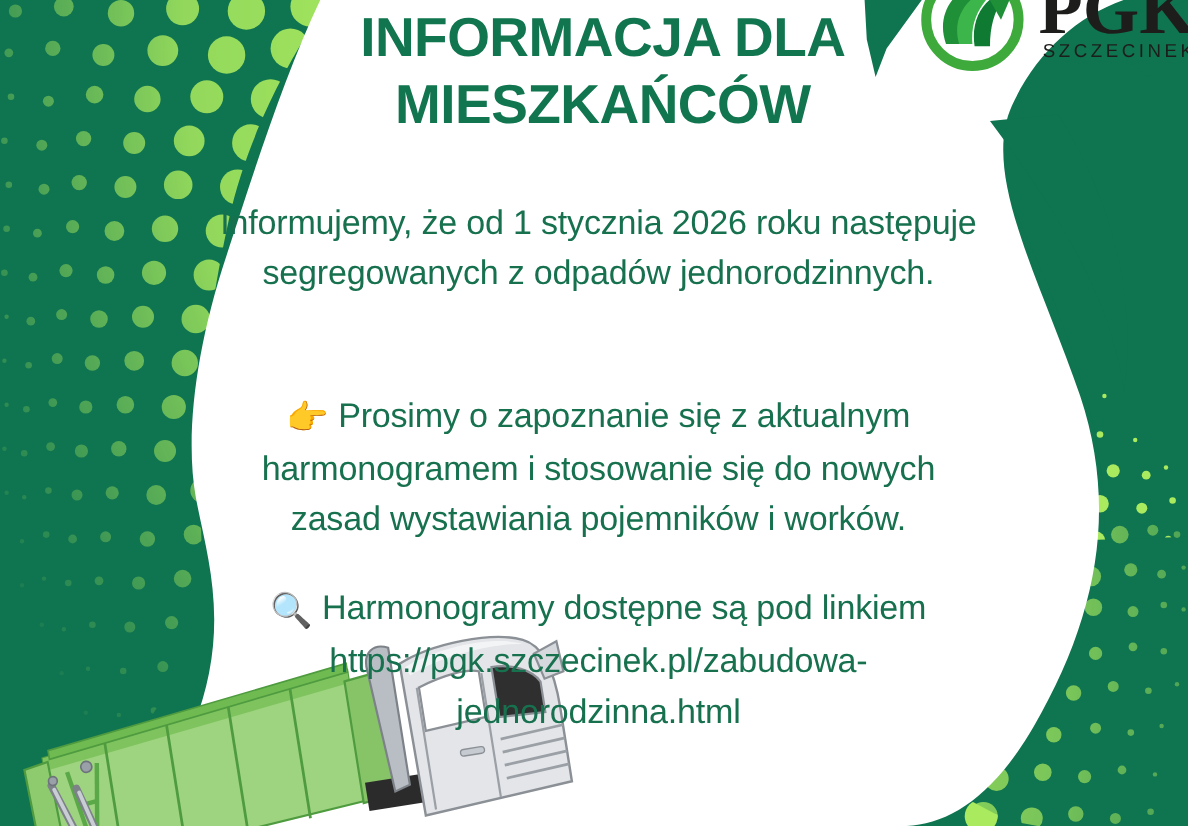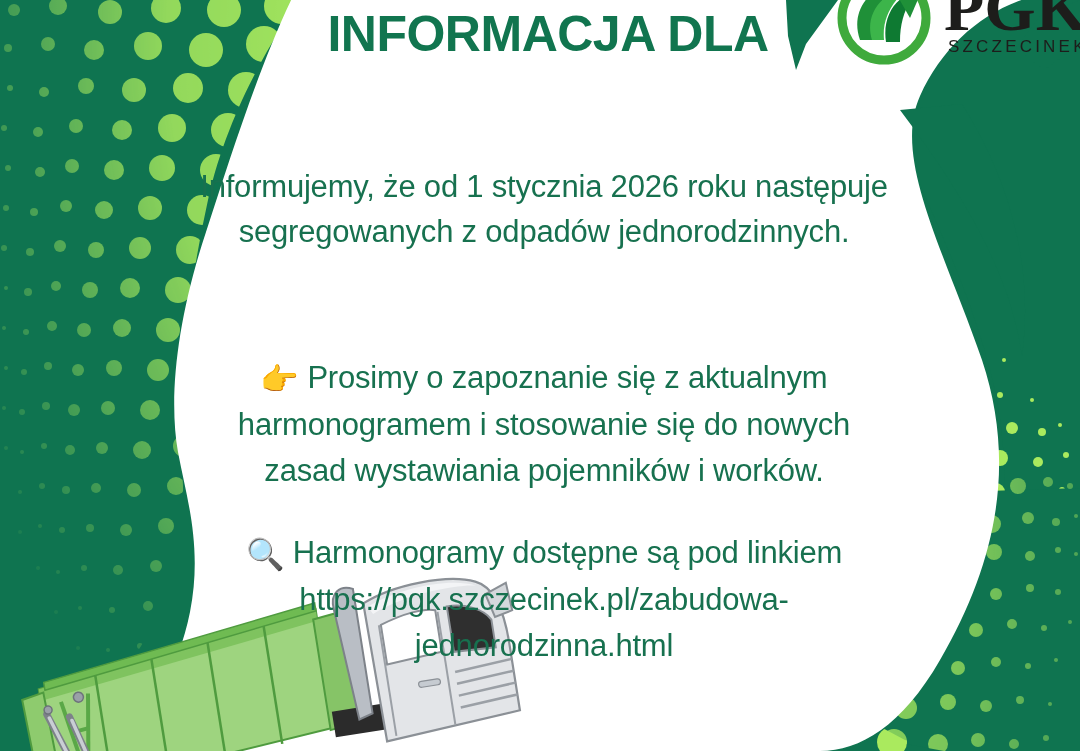--- a/index.html
+++ b/index.html
@@ -59,21 +59,21 @@
     left: 130px;
     width: 828px;
     text-align: center;
     color: #17714f;
     font-family: "Liberation Sans", sans-serif;
     font-weight: normal;
     font-size: 31px;
     line-height: 1.46;
     letter-spacing: -0.2px;
   }
-  #para-1 { top: 164px; }
+  #para-1 { top: 180px; }
   #para-2 { top: 355px; }
   #para-3 { top: 530px; }
 
   .para-line { display: block; white-space: nowrap; }
 
   .emoji {
     display: inline-block;
     vertical-align: -2px;
     font-family: "DejaVu Sans", sans-serif;
   }
@@ -427,20 +427,21 @@
       <text x="124" y="74" font-family="Liberation Serif, serif" font-size="66" font-weight="bold" fill="#1d1d1b">PGK</text>
 
       <text x="128" y="96" font-family="Liberation Sans, sans-serif" font-size="17" letter-spacing="3.2" fill="#1d1d1b">SZCZECINEK</text>
     </g>
   </svg>
 
   <div class="content">
 
     <h1 class="heading">
       <span class="hl">INFORMACJA DLA</span>
+      <span class="hl">MIESZKAŃCÓW</span>
     </h1>
 
     <div id="para-1" class="body-block">
       <span class="para-line">Informujemy, że od 1 stycznia 2026 roku następuje</span>
       <span class="para-line">segregowanych z odpadów jednorodzinnych.</span>
     </div>
 
     <div id="para-3" class="body-block">
       <span class="para-line"><span class="emoji emoji-glass">🔍</span> <span>Harmonogramy dostępne są pod linkiem</span></span>
       <span class="para-line">https://pgk.szczecinek.pl/zabudowa-</span>

